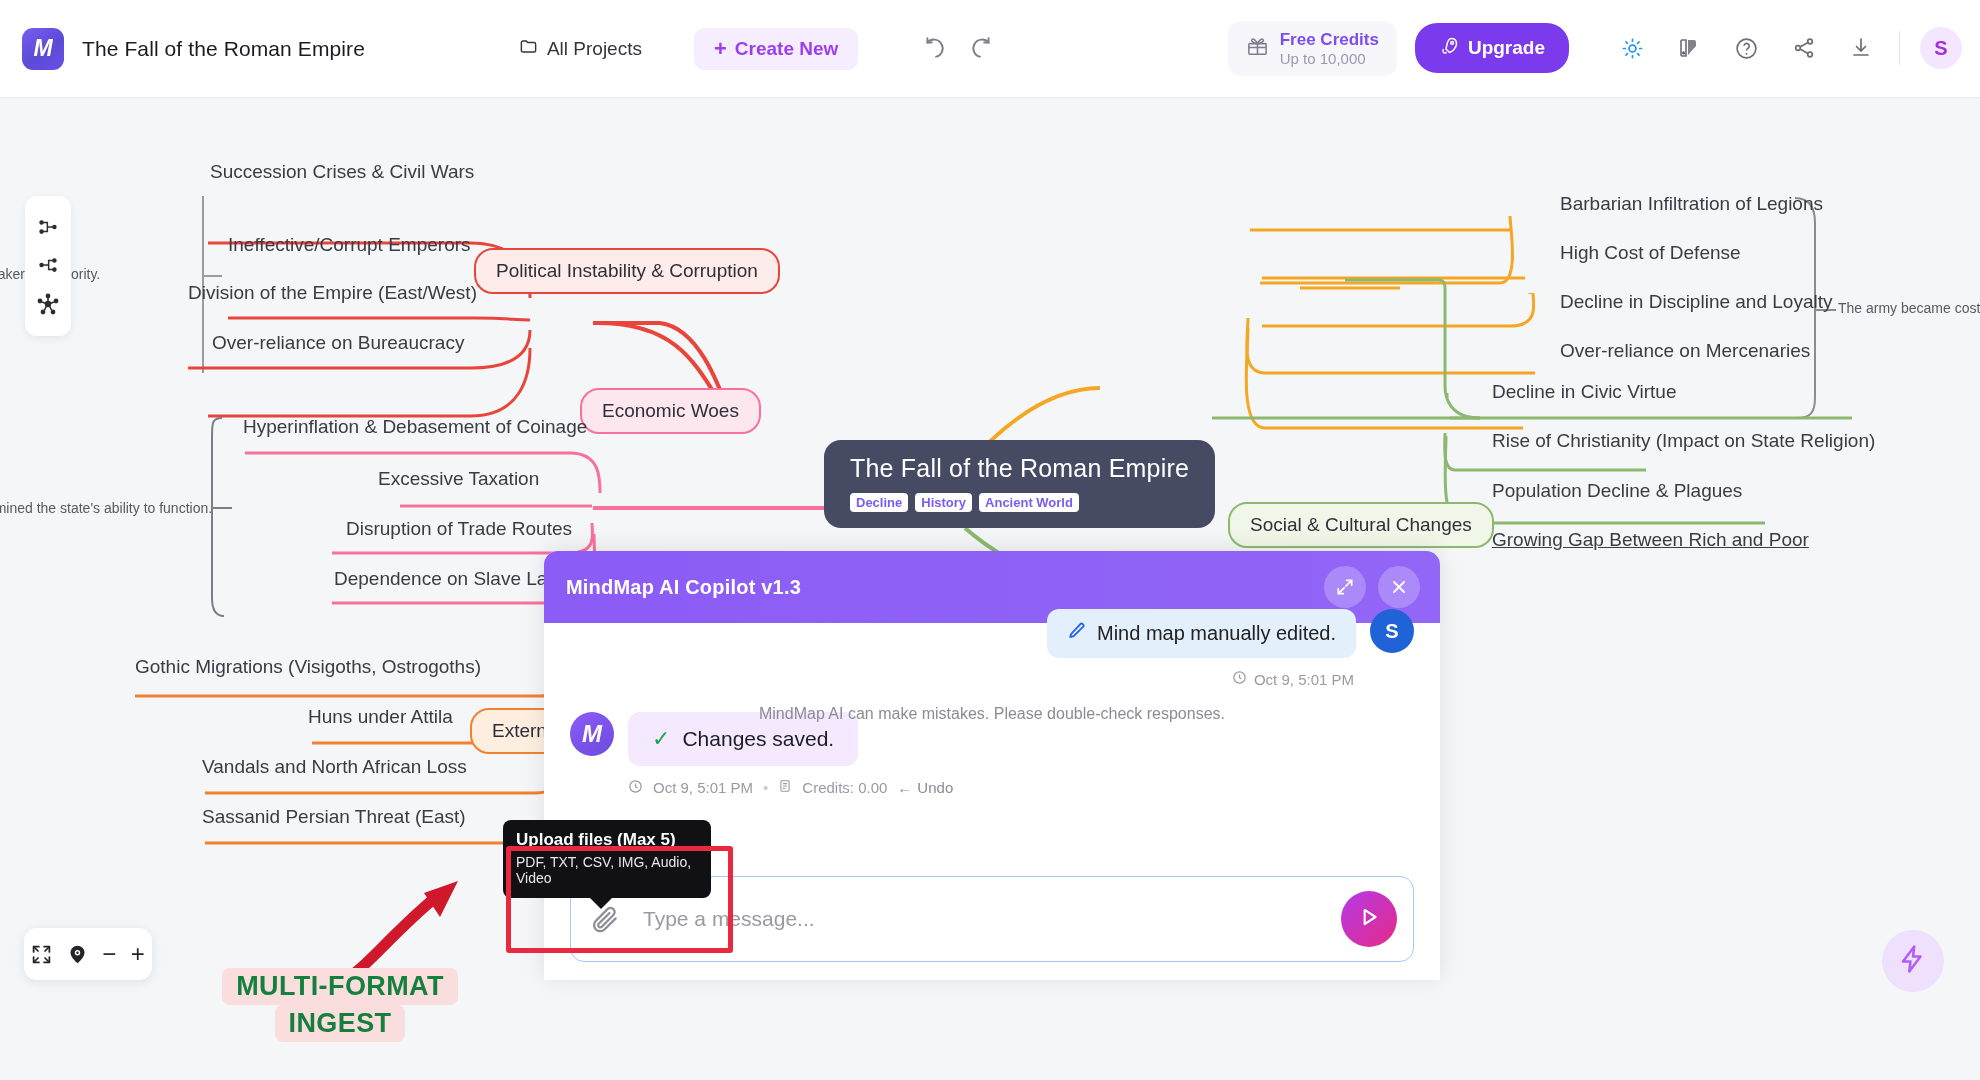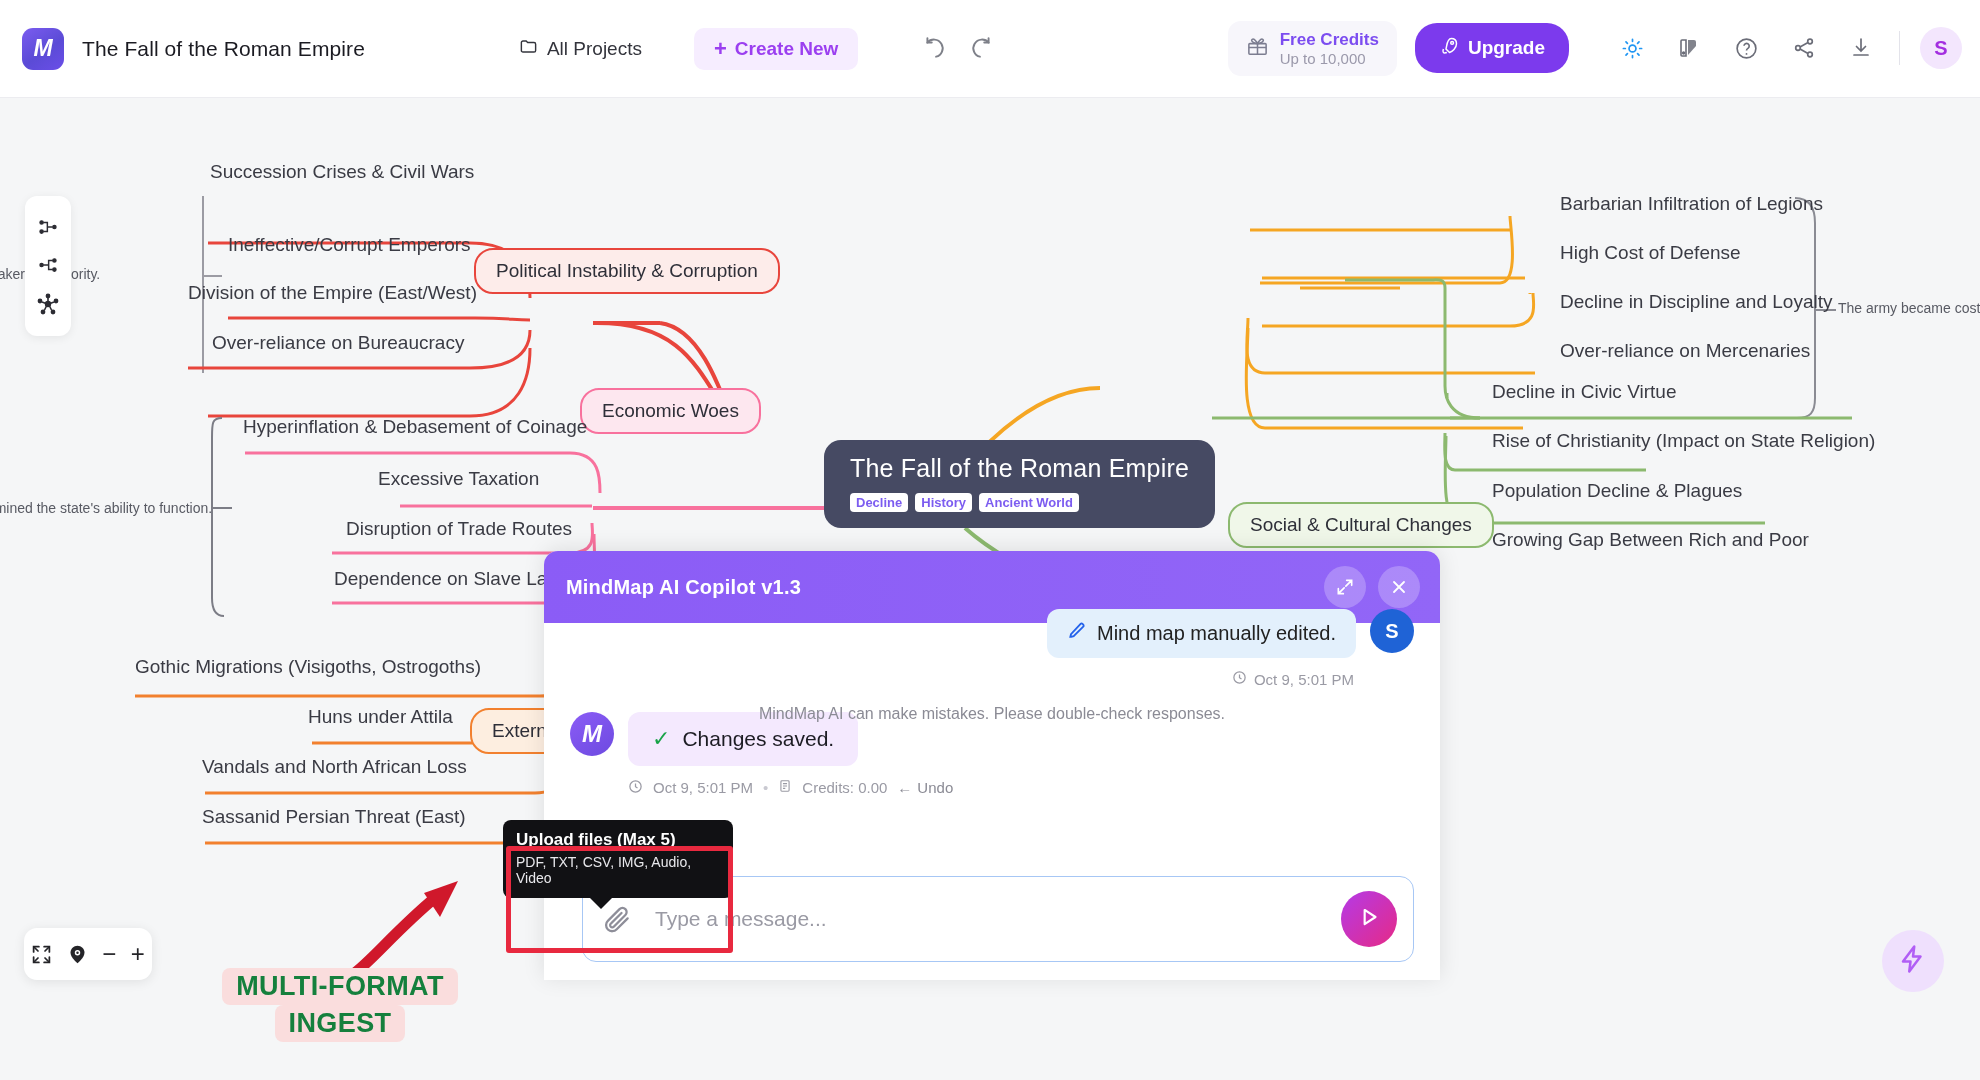--- a/index.html
+++ b/index.html
@@ -151,33 +151,33 @@
   .meta-sep { color: #c9c9d1; }
   .undo-link { color: #8b8b95; display: flex; align-items: center; gap: 5px; }
 
   .disclaimer {
     position: absolute; left: 0; right: 0; bottom: 136px;
     text-align: center; font-size: 16px; color: #8b8b95;
   }
   .composer {
     position: absolute; left: 26px; right: 26px; bottom: 18px; height: 86px;
     border: 1px solid #a7c7f5; border-radius: 14px; background: #fff;
-    display: flex; align-items: center; padding: 0 18px; margin-left: 12px;
+    display: flex; align-items: center; padding: 0 18px;
   }
   .clip { color: #8e8e99; display:flex; }
   .placeholder { margin-left: 22px; font-size: 21px; color: #9a9aa4; }
   .send-btn {
     position: absolute; right: 16px; width: 56px; height: 56px; border-radius: 50%;
     background: linear-gradient(135deg,#b43ae8 0%,#e62a86 100%);
     display: flex; align-items: center; justify-content: center; color:#fff;
   }
 
   
   .tooltip {
-    position: absolute; left: 503px; top: 820px; width: 230px;
+    position: absolute; left: 503px; top: 820px; width: 208px;
     background: #111114; color: #fff; border-radius: 8px; padding: 10px 13px 12px 13px; z-index: 55;
   }
   .tt-t1 { font-size: 17px; font-weight: 700; }
   .tt-t2 { font-size: 14px; margin-top: 4px; color: #e8e8ec; }
   .tt-arrow {
     position: absolute; left: 86px; bottom: -11px; width: 0; height: 0;
     border-left: 12px solid transparent; border-right: 12px solid transparent;
     border-top: 12px solid #111114;
   }
 
@@ -294,21 +294,21 @@
     <div class="node leaf" style="left:1560px; top:193px;"><span>Decline in Discipline and Loyalty</span></div>
     <div class="node leaf" style="left:1560px; top:242px;"><span>Over-reliance on Mercenaries</span></div>
     <div class="node note" style="left:1838px; top:202px;"><span>The army became costly,</span></div>
 
     <div class="node branch" style="left:1228px; top:404px; border-color:#8cb96f; background:#f0f7e9;">
       <span>Social &amp; Cultural Changes</span>
     </div>
     <div class="node leaf" style="left:1492px; top:283px;"><span>Decline in Civic Virtue</span></div>
     <div class="node leaf" style="left:1492px; top:332px;"><span>Rise of Christianity (Impact on State Religion)</span></div>
     <div class="node leaf" style="left:1492px; top:382px;"><span>Population Decline &amp; Plagues</span></div>
-    <div class="node leaf" style="left:1492px; top:431px;"><span>Growing Gap Between Rich and Poor</span></div>
+    <div class="node leaf" style="left:1492px; top:431px;text-decoration:underline;"><span>Growing Gap Between Rich and Poor</span></div>
 
     <div class="mini-tools">
       <span class="mt">
         <svg width="22" height="22" viewBox="0 0 24 24" fill="none" stroke="currentColor" stroke-width="1.6">
           <circle cx="5" cy="7" r="1.7" fill="currentColor"></circle>
             <circle cx="5" cy="17" r="1.7" fill="currentColor"></circle>
           <circle cx="19" cy="12" r="1.7" fill="currentColor"></circle>
           <path d="M6.8 7h4.5v10H6.8M11.3 12h5.8"></path>
         </svg>
       </span>

